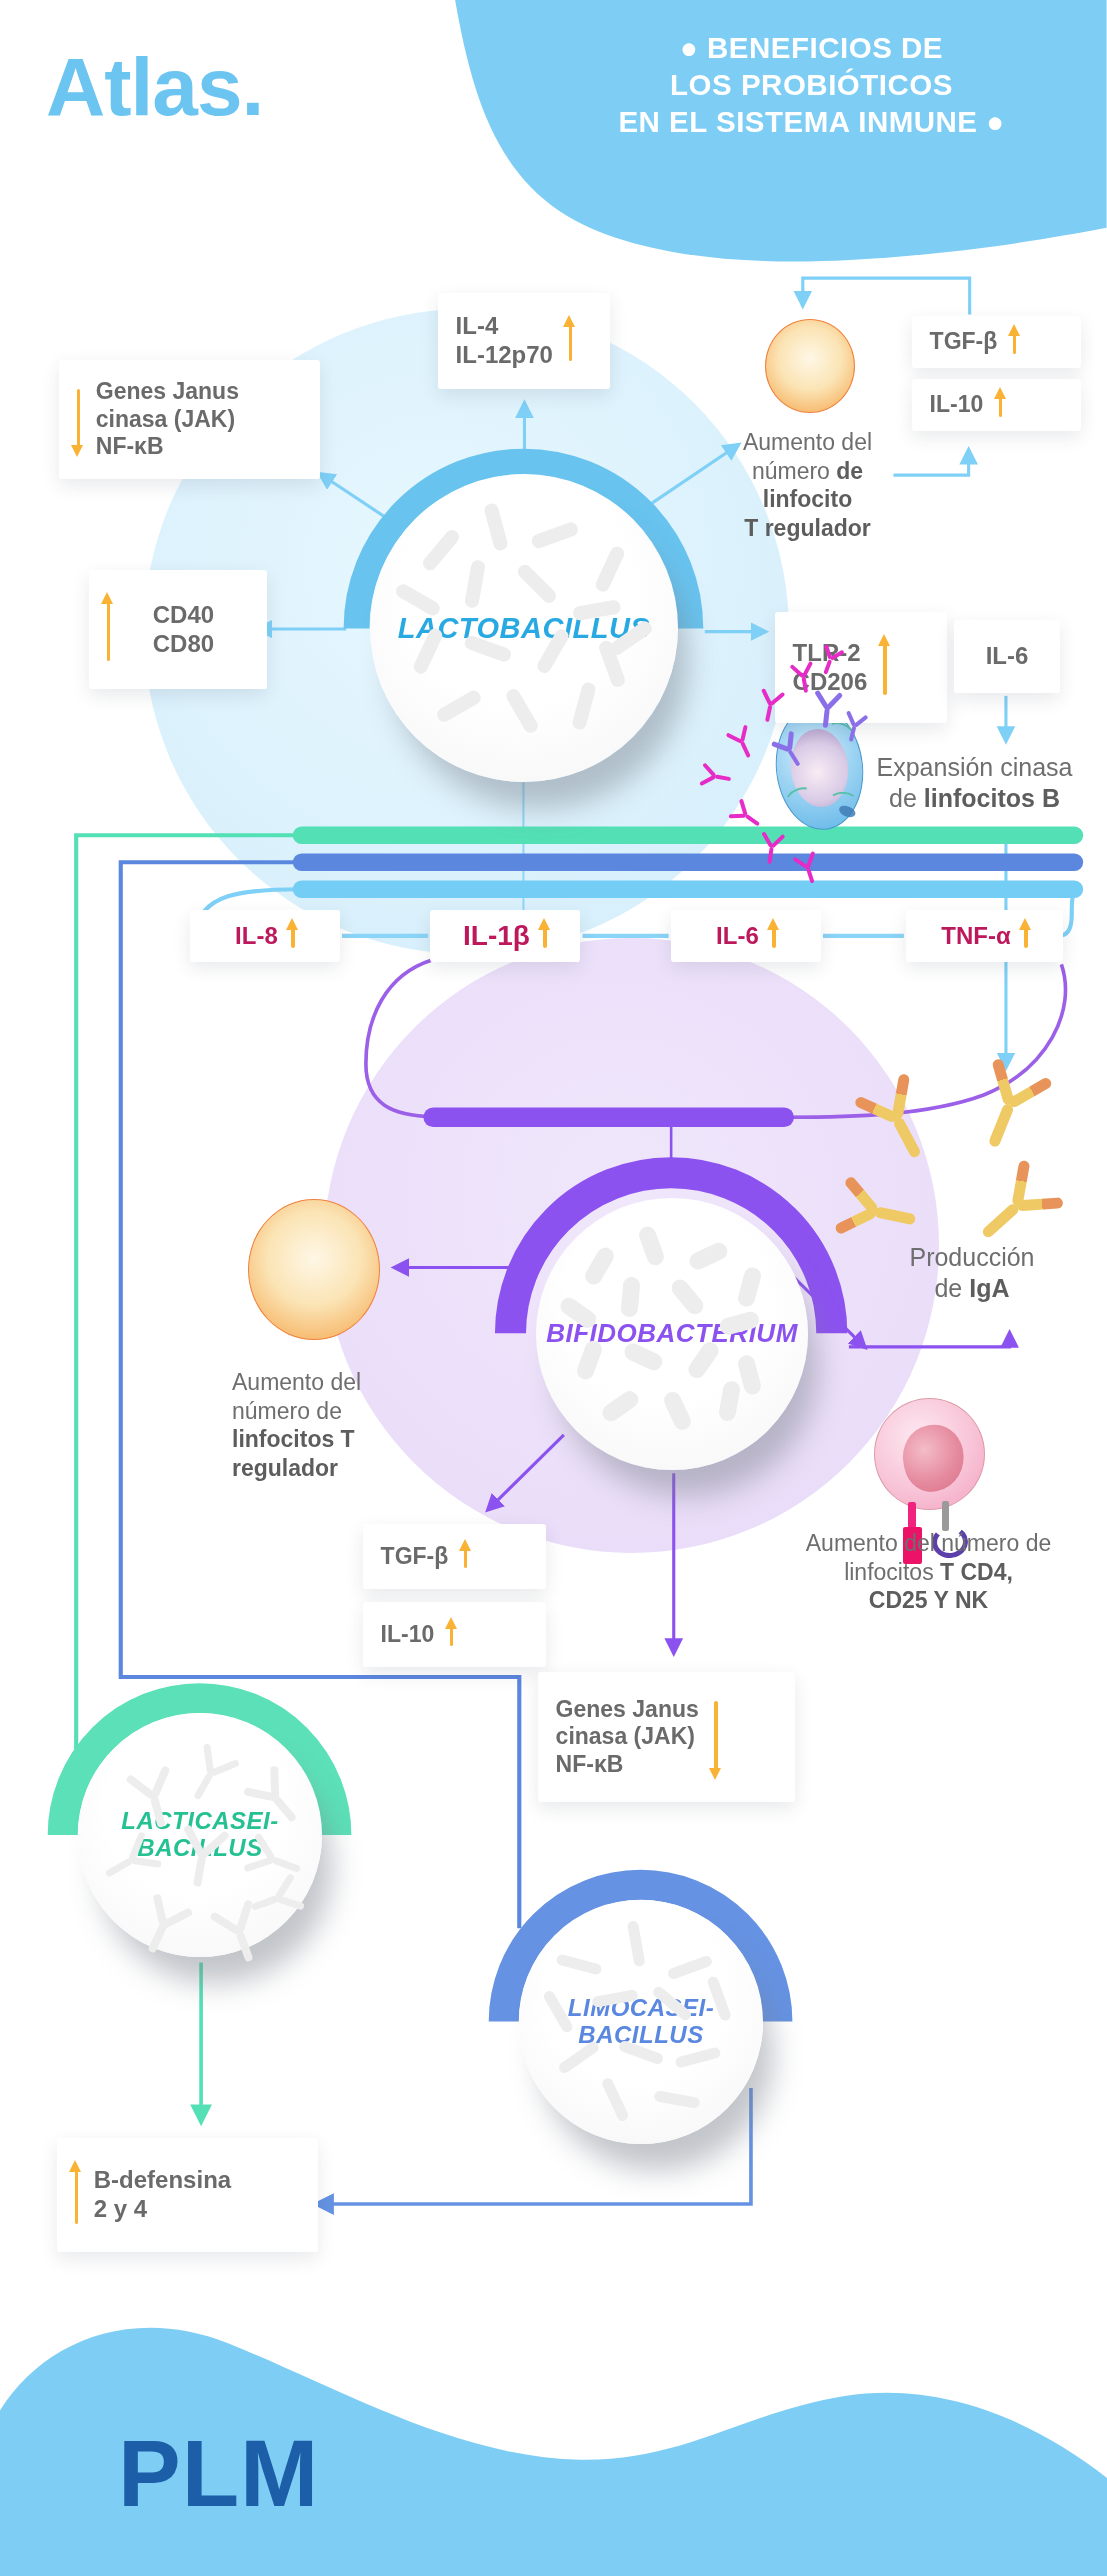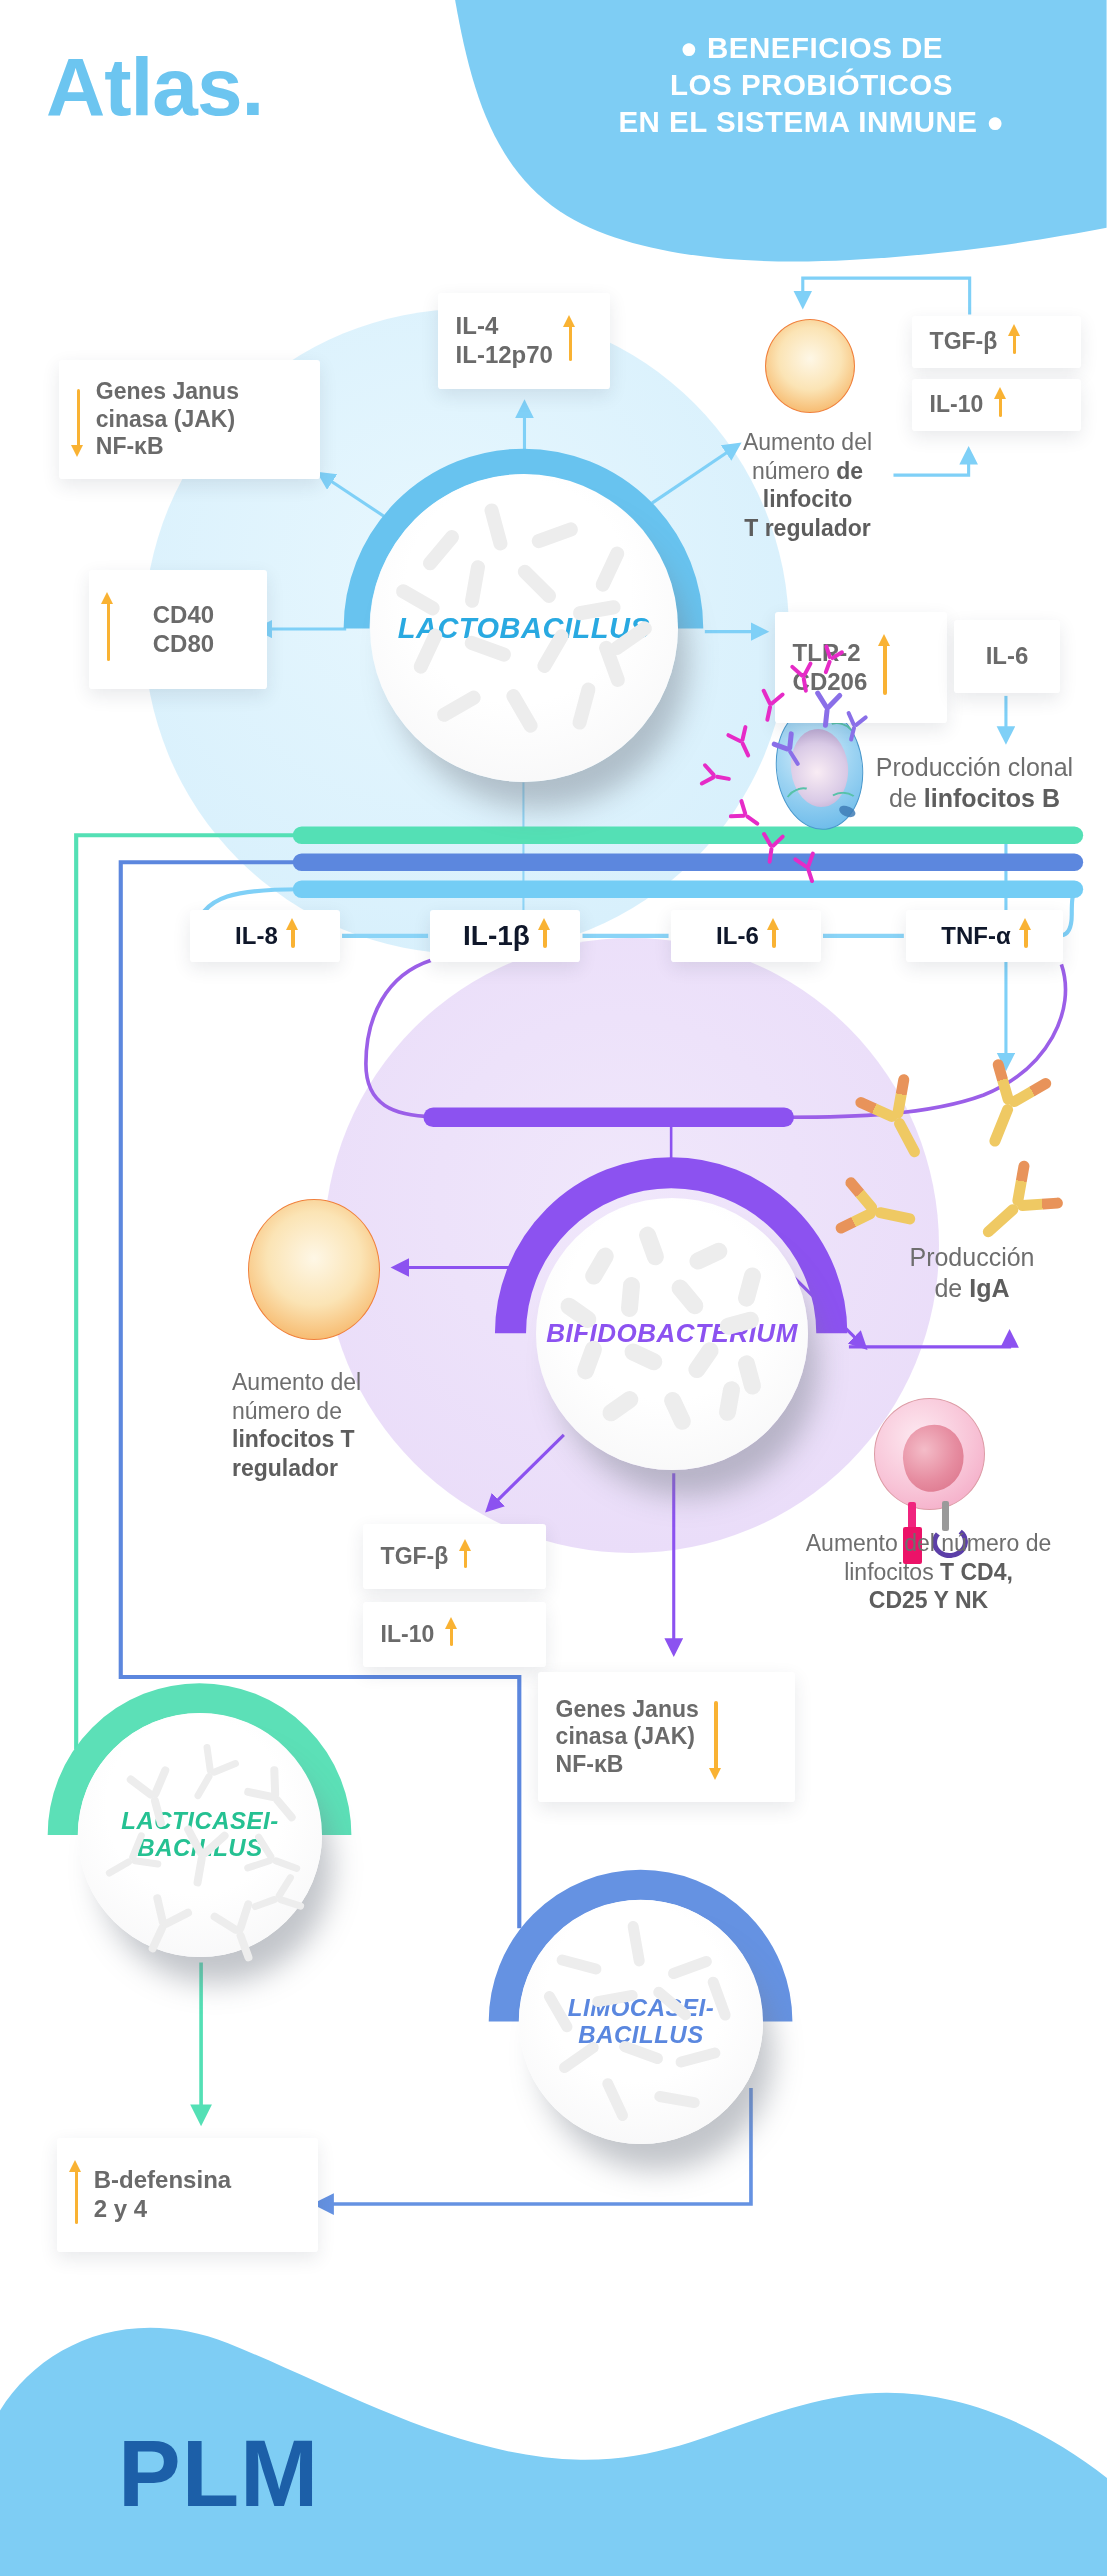--- a/index.html
+++ b/index.html
@@ -30,21 +30,21 @@
              background:radial-gradient(circle at 48% 38%, #FFFFFF 45%, #F4F4F5 100%);
              box-shadow:15.6px 32px 28.5px -5.2px rgba(120,126,138,0.45);}
   .org-label{position:absolute;left:0;top:50%;width:100%;transform:translateY(-50%);
              text-align:center;font-style:italic;font-weight:800;letter-spacing:0.5px;line-height:1.12;}
   .rod{position:absolute;background:#EDEDED;}
 
   
   .ibox{position:absolute;background:#ffffff;border-radius:3.1px;
         box-shadow:0 6.2px 17.6px rgba(40,50,70,0.10);display:flex;align-items:center;}
   .ibox .txt{color:#6A6A6A;font-weight:700;line-height:1.2;}
-  .ibox.muted .txt{color:#0f172a;}
+  .ibox.muted .txt{color:#be185d;}
   .oarr{position:relative;width:3.6px;border-radius:2.1px;background:#F9B233;flex:none;}
   .oarr.up::after{content:"";position:absolute;top:-12.4px;left:-5.2px;
         border:6.7px solid transparent;border-bottom:12.4px solid #F9B233;}
   .oarr.down::after{content:"";position:absolute;bottom:-12.4px;left:-5.2px;
         border:6.7px solid transparent;border-top:12.4px solid #F9B233;}
 
   
   .caption{position:absolute;color:#6E6E6E;line-height:1.24;}
   .caption .b{font-weight:800;color:#5D5D5D;}
 
@@ -351,21 +351,21 @@
           <div>2 y 4</div>
         </div>
       </div>
       <div class="caption" style="left: 714px; top: 428px; width: 187px; font-size: 23px; text-align: center;">
         <div><span>Aumento del</span></div>
         <div><span>número </span><span class="b">de</span></div>
         <div><span class="b">linfocito</span></div>
         <div><span class="b">T regulador</span></div>
       </div>
       <div class="caption" style="left: 850px; top: 752px; width: 249px; font-size: 25px; text-align: center;">
-        <div><span>Producción clonal</span></div>
+        <div><span>Expansión cinasa</span></div>
         <div><span>de </span><span class="b">linfocitos B</span></div>
       </div>
       <div class="caption" style="left: 850px; top: 1242px; width: 244px; font-size: 25px; text-align: center;">
         <div><span>Producción</span></div>
         <div><span>de </span><span class="b">IgA</span></div>
       </div>
       <div class="caption" style="left: 232px; top: 1368px; width: 197px; font-size: 23px; text-align: left;">
         <div><span>Aumento del</span></div>
         <div><span>número de</span></div>
         <div><span class="b">linfocitos T</span></div>

